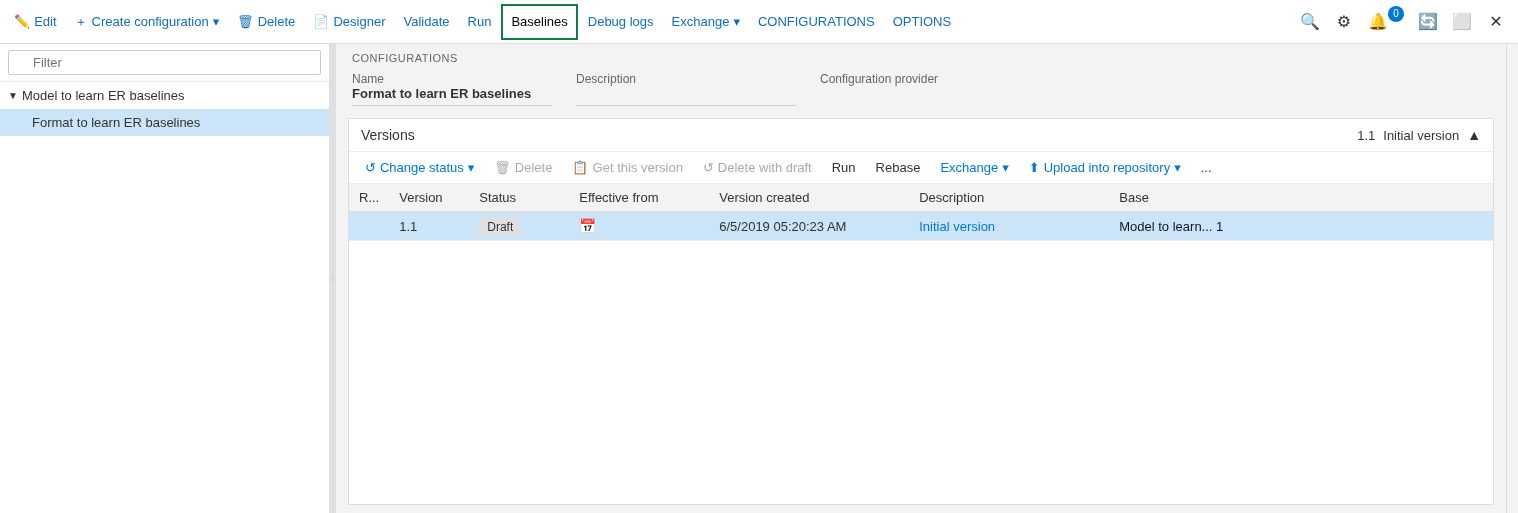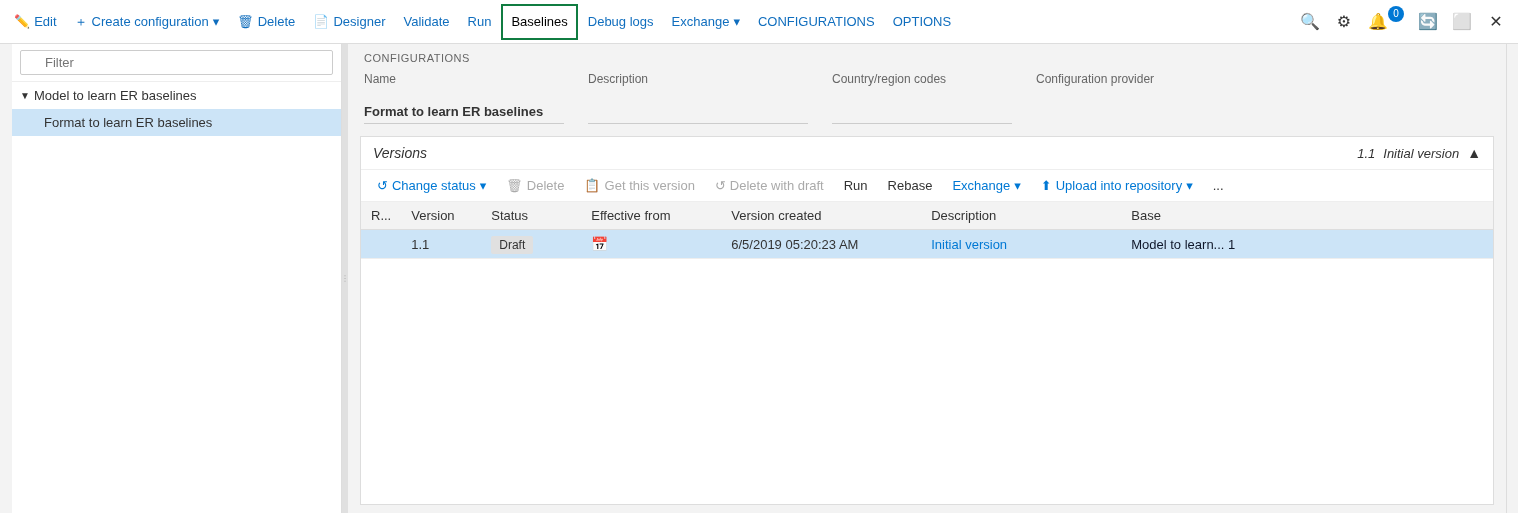--- a/index.html
+++ b/index.html
@@ -57,21 +57,20 @@
       justify-content: center;
       position: relative;
       top: -8px;
       left: -6px;
     }
 
     
     .main-layout {
       display: flex;
       height: calc(513px - 44px);
-      padding-left: 12px;
     }
 
     
     .sidebar {
       width: 330px;
       background: #fff;
       border-right: 1px solid #ddd;
       display: flex;
       flex-direction: column;
       flex-shrink: 0;
@@ -142,21 +141,21 @@
       margin-bottom: 8px;
     }
     .config-fields {
       display: flex;
       gap: 0;
       align-items: flex-start;
     }
     .config-field {
       display: flex;
       flex-direction: column;
-      gap: 18px;
+      gap: 0;
     }
     .config-field-label {
       font-size: 12px;
       color: #666;
     }
     .config-field-value {
       font-size: 13px;
       color: #333;
       font-weight: 600;
       padding-bottom: 4px;
@@ -181,21 +180,20 @@
       display: flex;
       flex-direction: column;
       overflow: hidden;
     }
     .versions-header {
       display: flex;
       align-items: center;
       padding: 8px 12px;
       border-bottom: 1px solid #eee;
       justify-content: space-between;
-      font-style: italic;
     }
     .versions-title {
       font-size: 14px;
       color: #333;
       font-weight: 500;
     }
     .versions-info {
       display: flex;
       align-items: center;
       gap: 8px;
@@ -379,24 +377,20 @@
     <div class="config-header">
       <div class="config-header-label">CONFIGURATIONS</div>
       <div class="config-fields">
         <div class="config-field">
           <span class="config-field-label">Name</span>
           <span class="config-field-value">Format to learn ER baselines</span>
         </div>
         <div class="config-field">
           <span class="config-field-label">Description</span>
           <span class="config-field-value" style="min-width:220px;">&nbsp;</span>
-        </div>
-        <div class="config-field">
-          <span class="config-field-label">Country/region codes</span>
-          <span class="config-field-value" style="min-width:180px;">&nbsp;</span>
         </div>
         <div class="config-field">
           <span class="config-field-label">Configuration provider</span>
         </div>
       </div>
     </div>
 
     <div class="versions-panel">
 
       <div class="versions-header">

